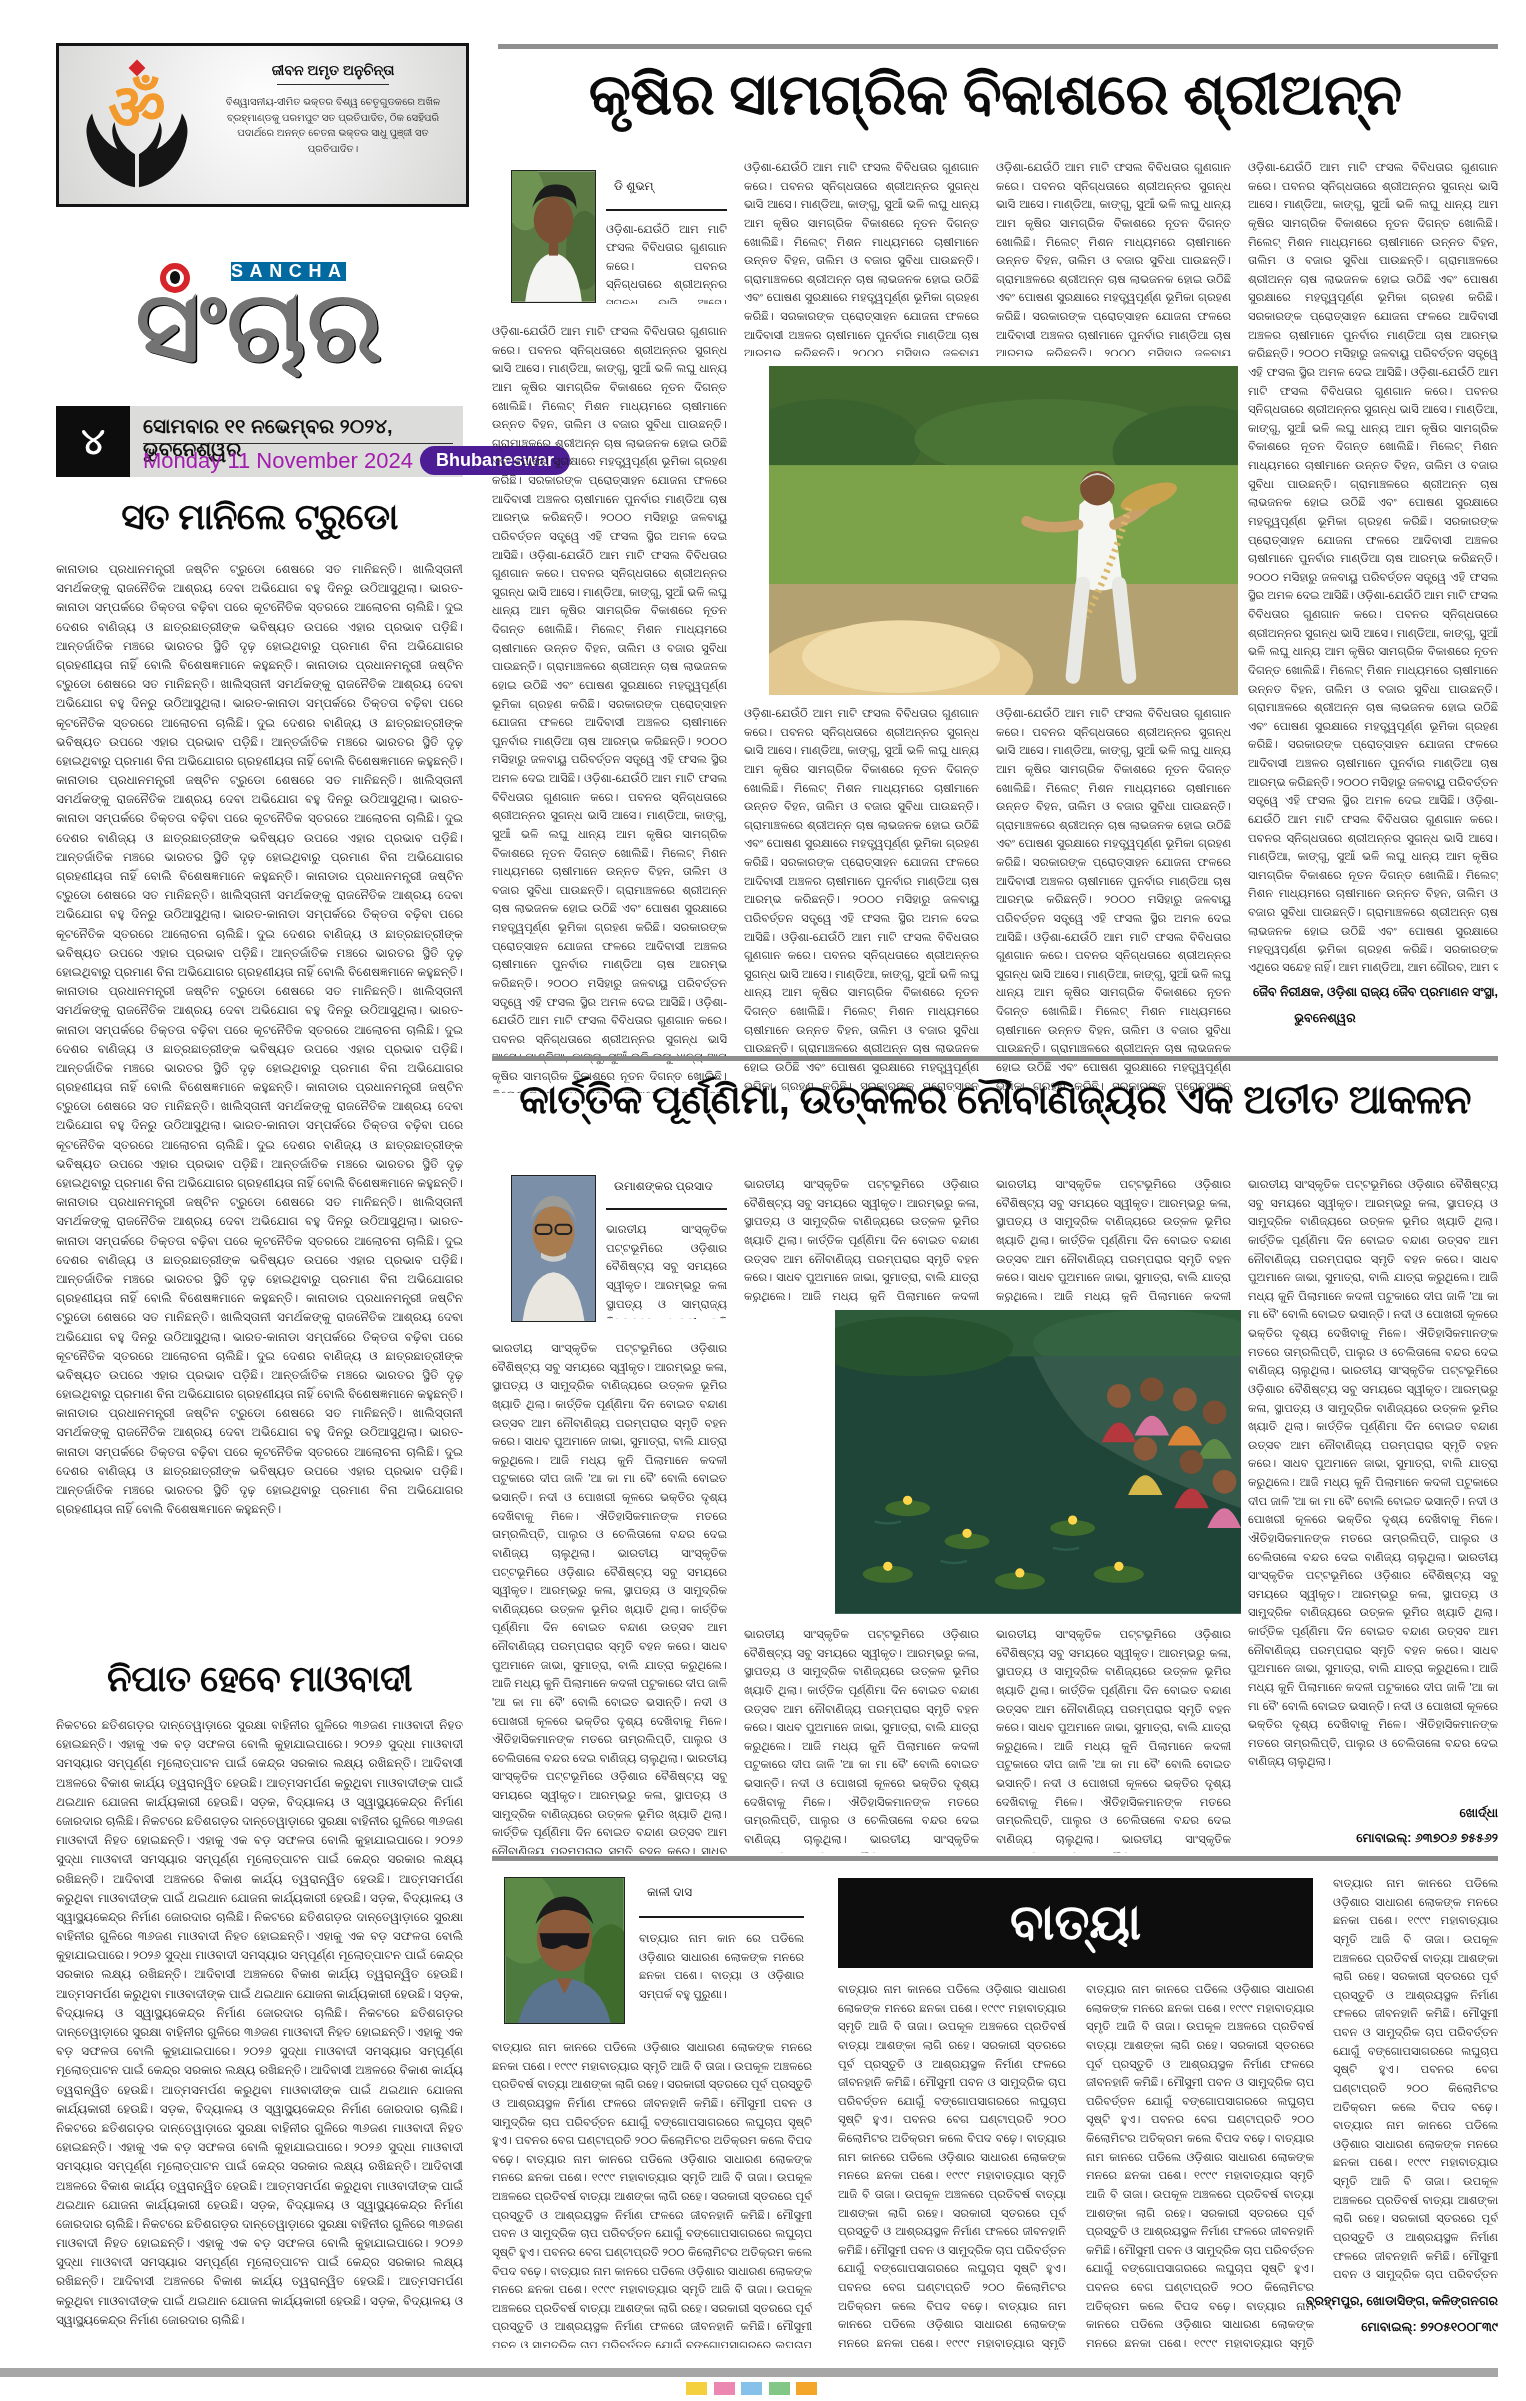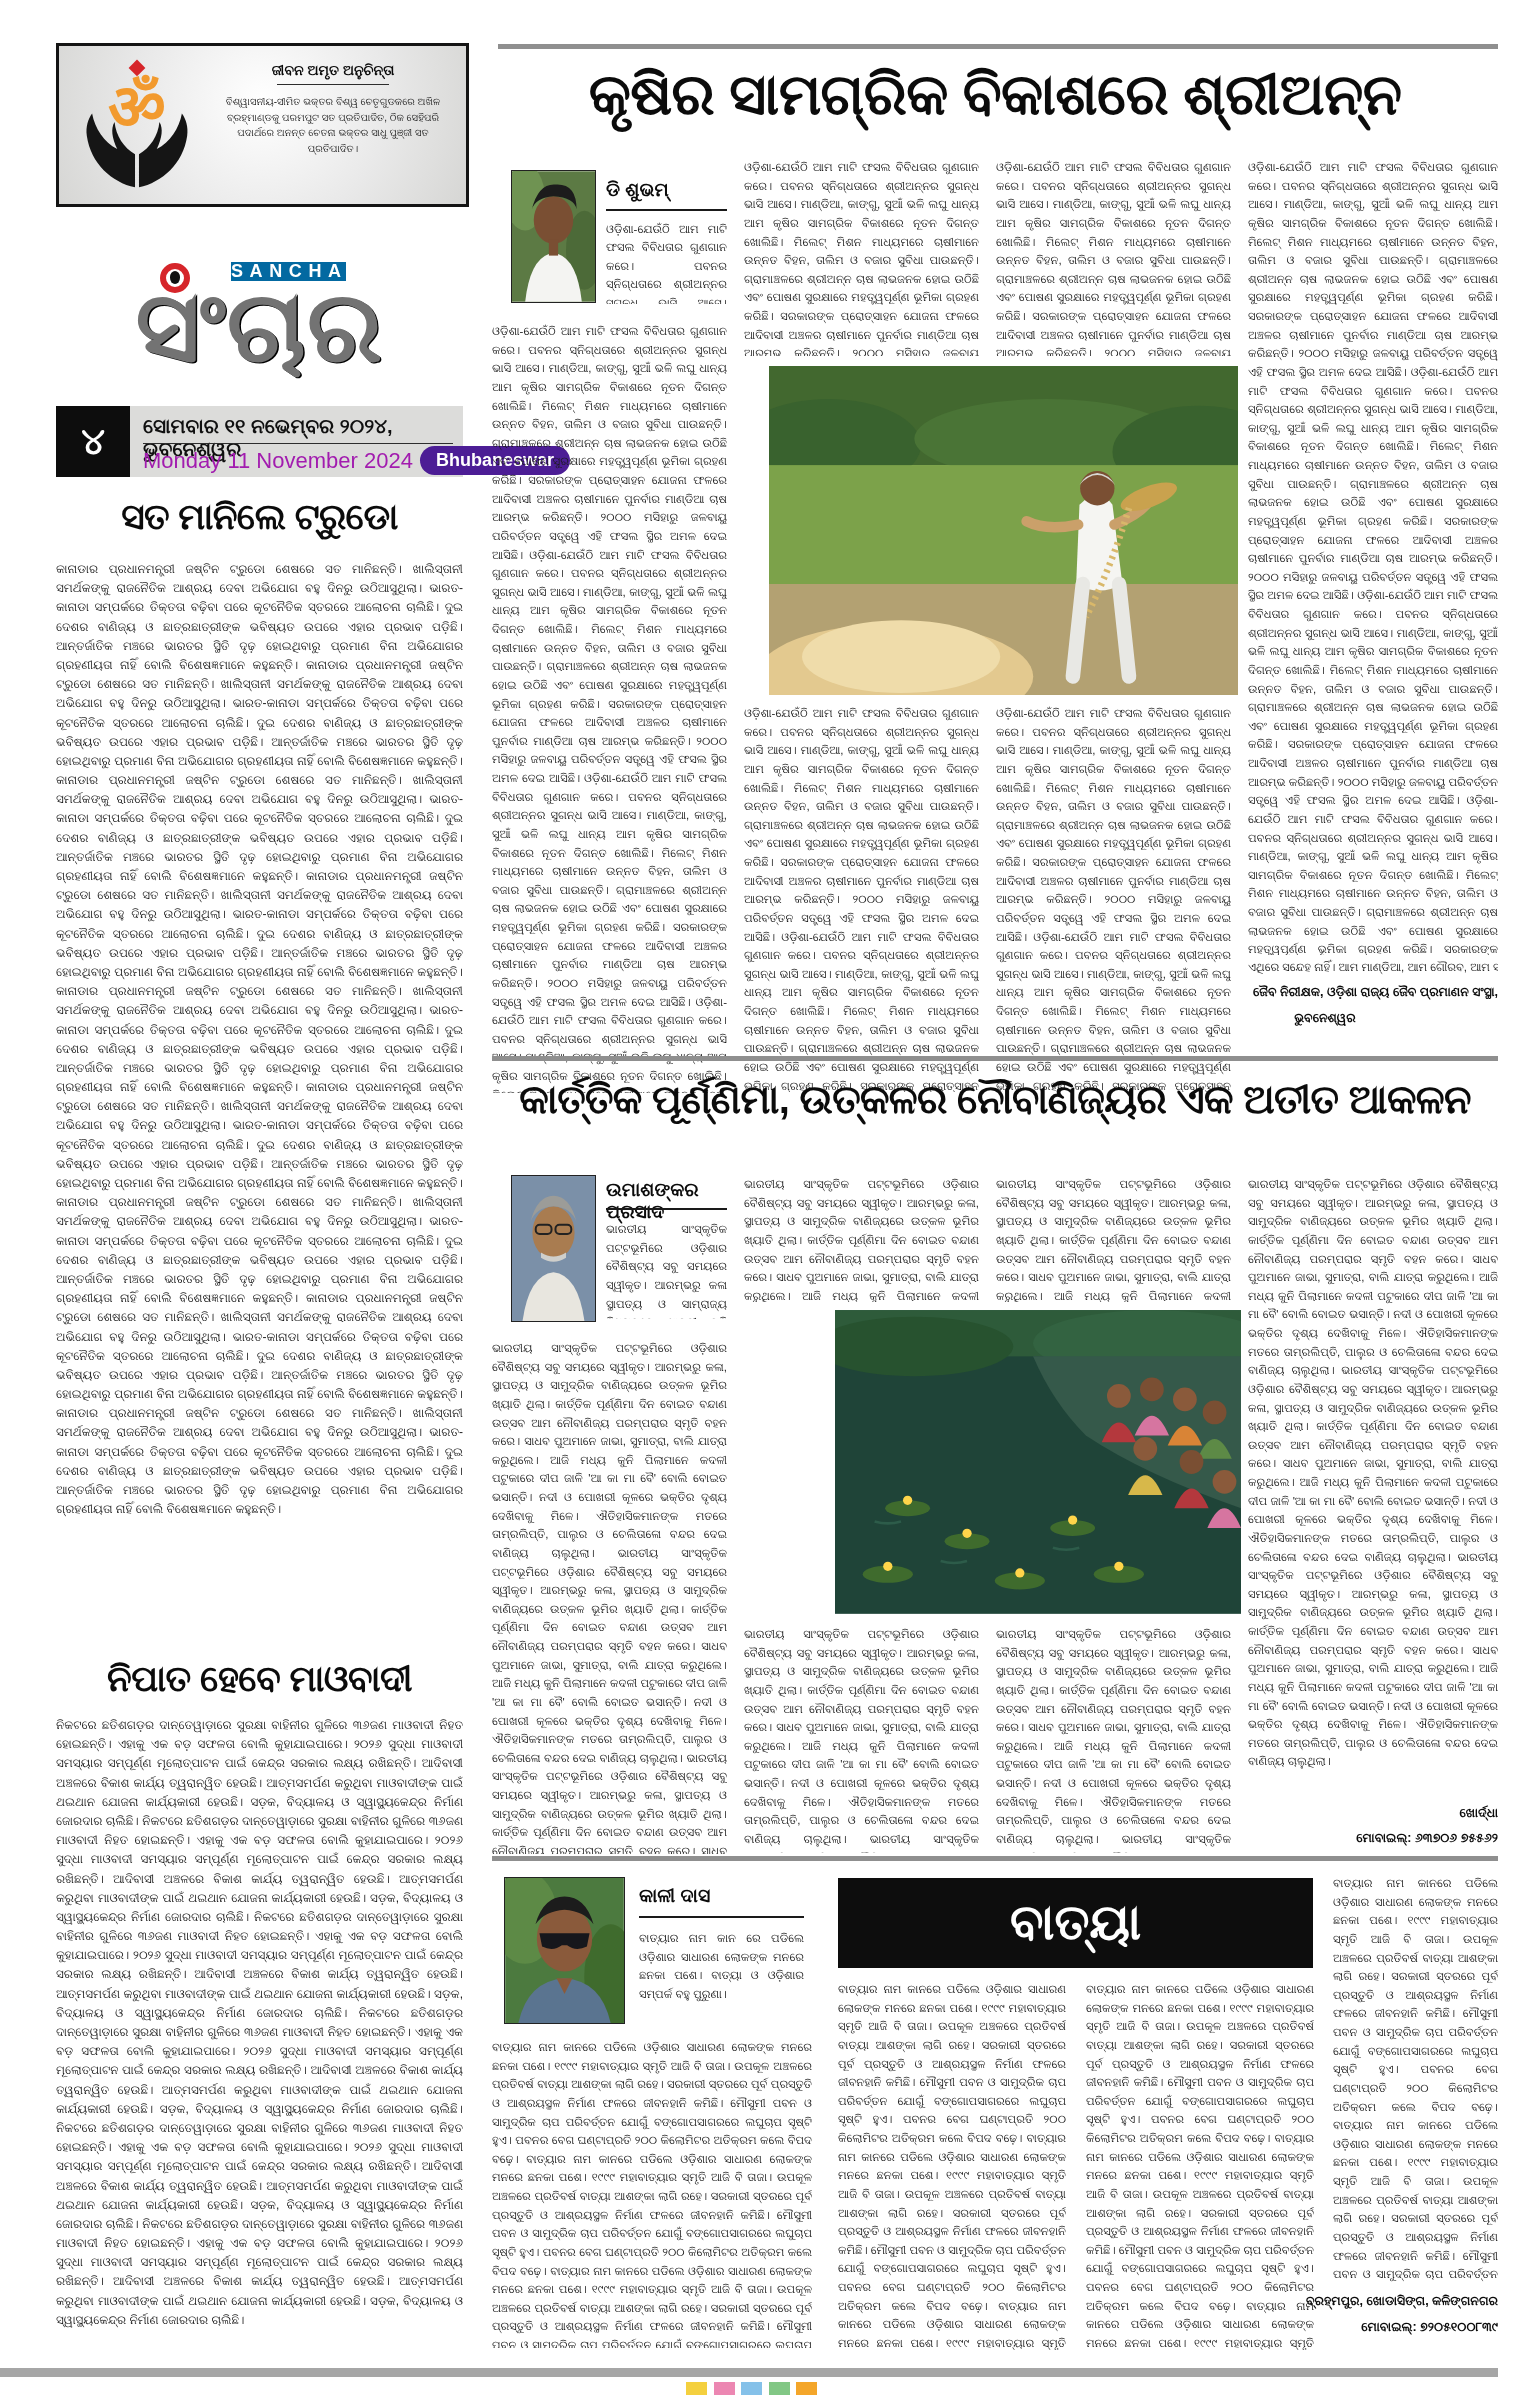--- a/index.html
+++ b/index.html
@@ -4,21 +4,21 @@
 <style>
   html,body{margin:0;padding:0;background:#f2f2f2;}
   #page{position:relative;width:1526px;height:2401px;background:#ffffff;
         font-family:"Liberation Sans","DejaVu Sans",sans-serif;color:#111;overflow:hidden;}
   .abs{position:absolute;}
   .body-text{font-size:11.5px;line-height:1.62;text-align:justify;overflow:hidden;color:#1c1c1c;}
   .body-text-lg{font-size:12px;line-height:1.6;text-align:justify;overflow:hidden;color:#1c1c1c;}
   .rule{background:#8f8f8f;}
   .hairline{background:#2d2d2d;}
   .headline{font-weight:bold;color:#0b0b0b;letter-spacing:-0.7px;}
-  .byline-name{font-size:19px;font-weight:bold;color:#0b0b0b;}
+  .byline-name{font-size:12px;font-weight:normal;color:#0b0b0b;margin-left:8px;}
   .signoff{font-weight:bold;text-align:right;font-size:12.5px;line-height:1.6;color:#0b0b0b;}
   .photo-frame{border:1.3px solid #222;overflow:hidden;}
   .topbox{border:3.3px solid #141414;background:radial-gradient(circle at 50% 35%, #ffffff 0%, #e9e9e9 55%, #d6d6d4 100%);}
   .quote-title{font-weight:bold;font-size:14px;text-align:center;color:#0b0b0b;}
   .quote-body{font-size:10px;line-height:1.55;text-align:center;color:#222;}
   .banner{background:#0369a1;color:#fff;font-weight:bold;letter-spacing:6.6px;
           font-size:18px;text-align:left;line-height:18.5px;}
   .logo-odia{font-weight:bold;font-size:99px;line-height:1;color:#737373;letter-spacing:1.3px;
              text-shadow:1.3px 1.3px 0 #000;}
   .datestrip{background:#dcdcda;}

